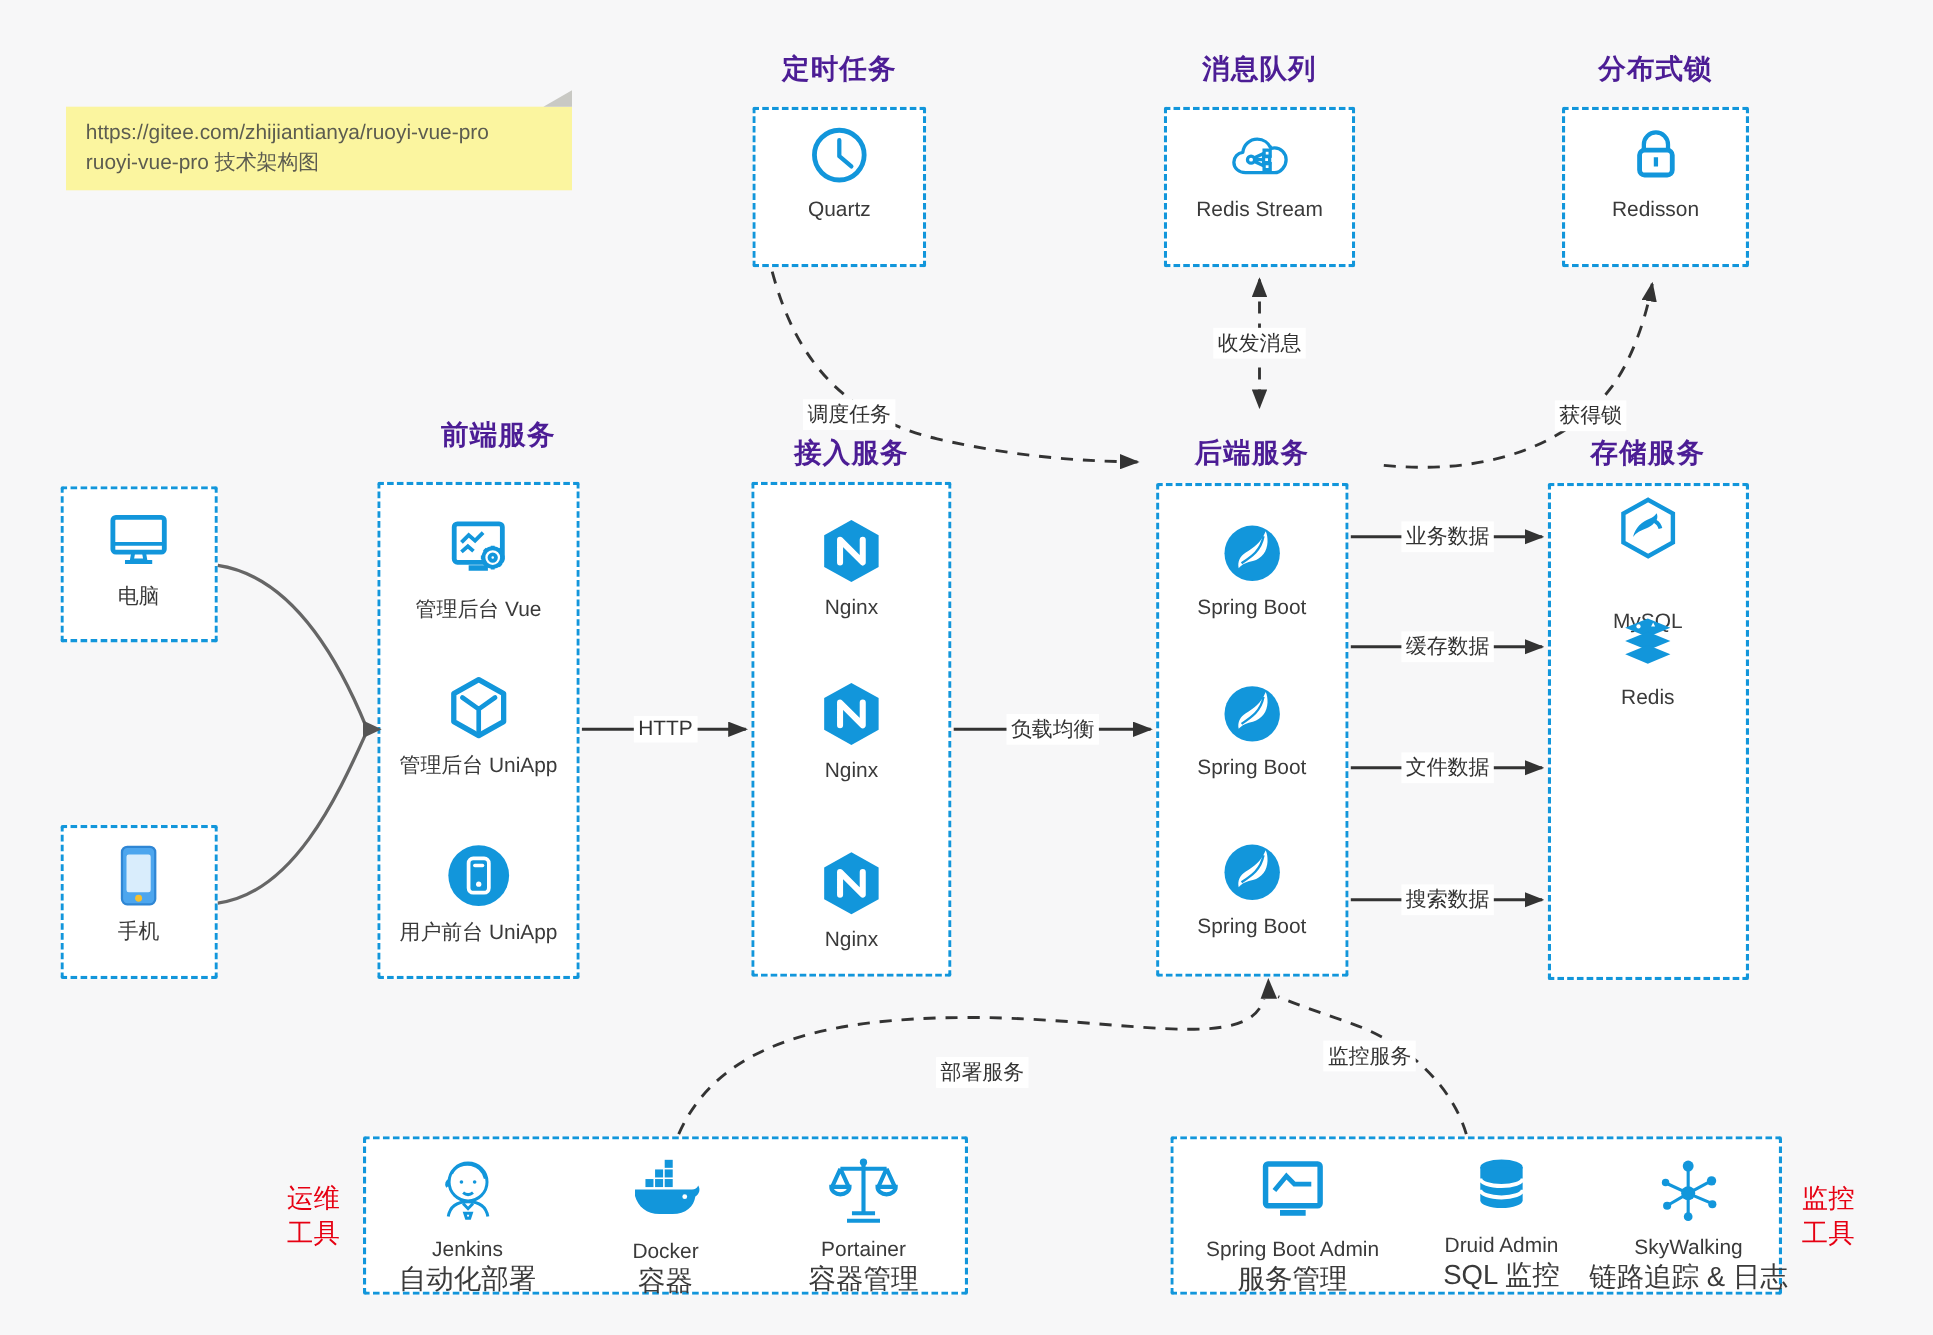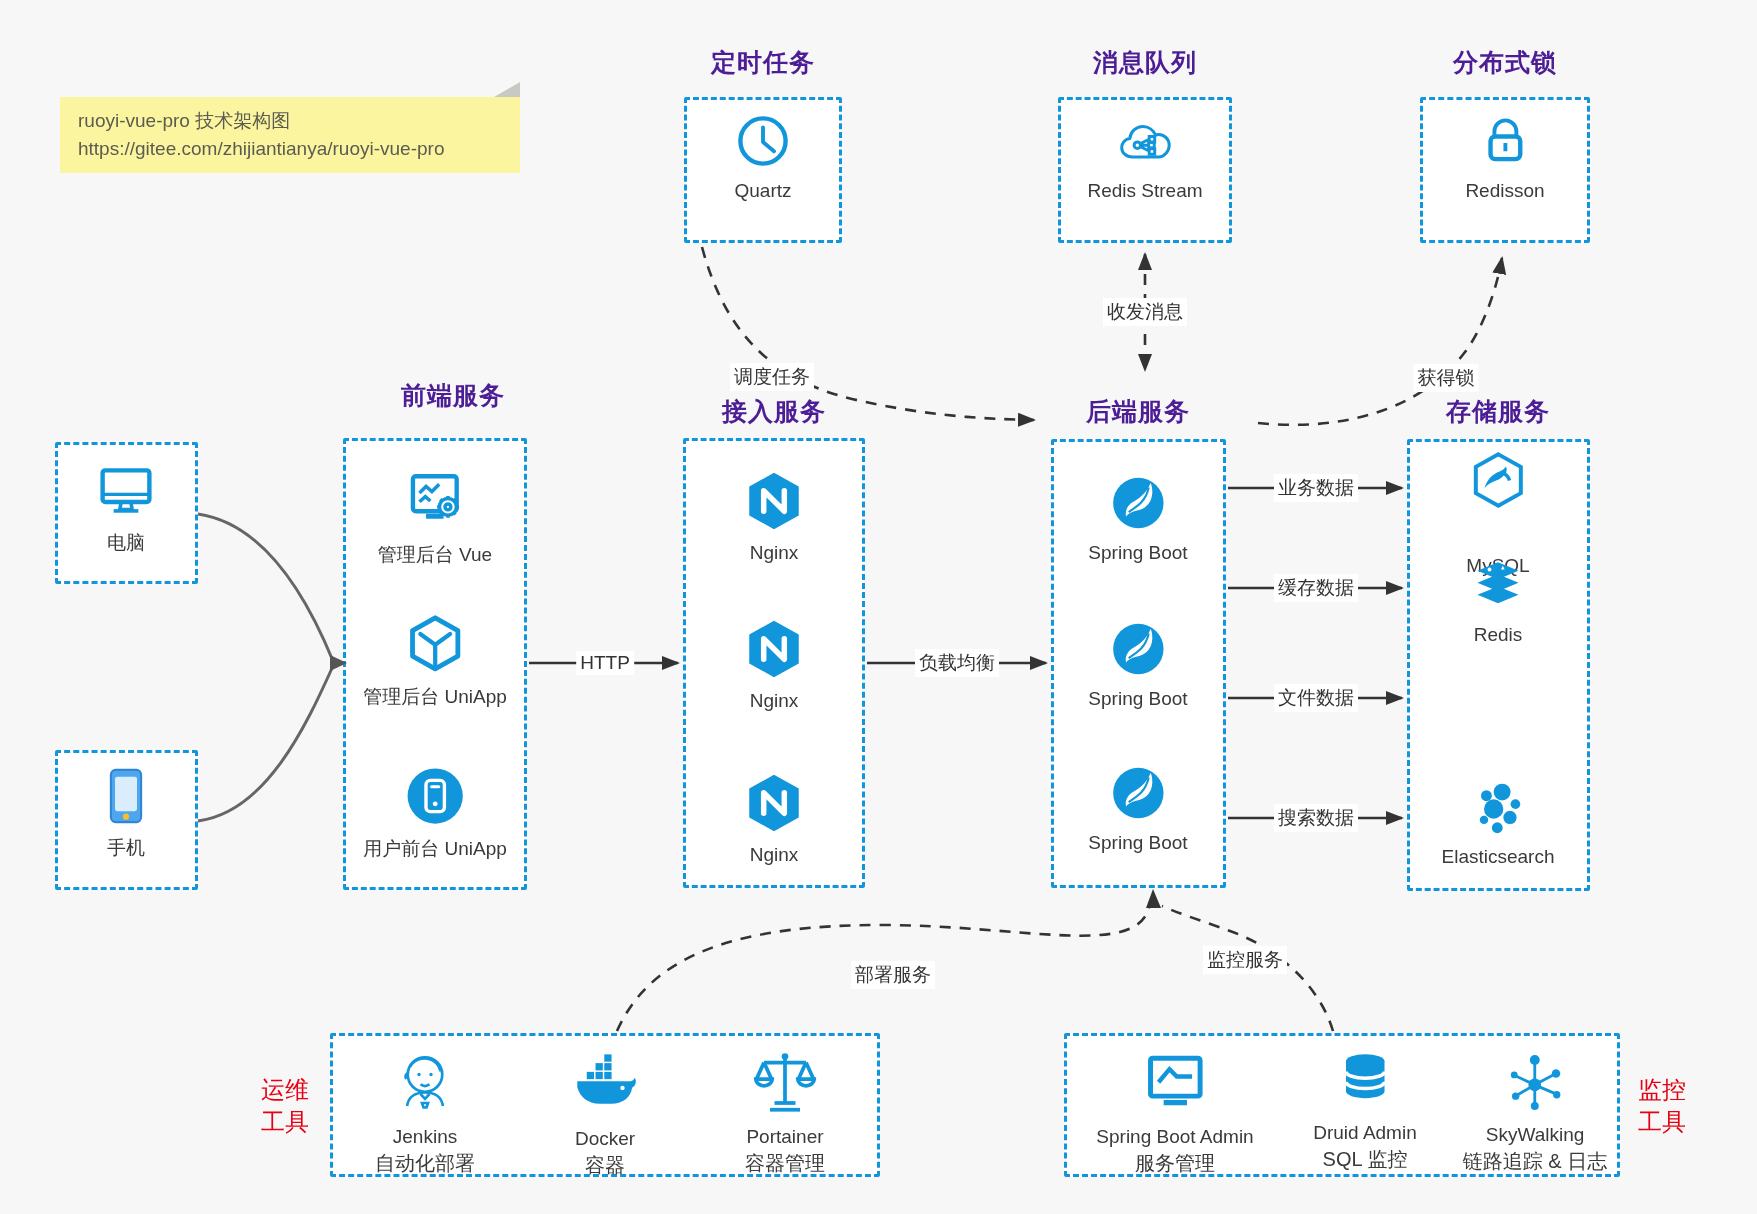--- a/index.html
+++ b/index.html
@@ -18,21 +18,21 @@
   }
   .side-title{
     position:absolute;transform:translateX(-50%);color:#e60012;font-size:24px;
     font-weight:normal;text-align:center;line-height:32px;z-index:3;
   }
   .node{
     position:absolute;transform:translateX(-50%);display:flex;flex-direction:column;
     align-items:center;z-index:3;
   }
   .node .label{font-size:19px;color:#3a3a3a;margin-top:5px;white-space:nowrap;text-align:center;line-height:27px;}
-  .node .sublabel{font-size:20px;color:#3a3a3a;white-space:nowrap;text-align:center;line-height:27px;}
+  .node .sublabel{font-size:25px;color:#3a3a3a;white-space:nowrap;text-align:center;line-height:27px;}
   .edge-label{
     position:absolute;transform:translate(-50%,-50%);background:#ffffff;color:#333;
     font-size:19px;padding:1px 4px;white-space:nowrap;z-index:4;
   }
   .sticky-note{
     position:absolute;left:60px;top:97px;width:460px;height:76px;background:#fbf59f;
     z-index:3;box-sizing:border-box;padding:10px 18px;
   }
   .sticky-note .fold{
     position:absolute;right:0;top:-15px;width:0;height:0;
@@ -41,22 +41,22 @@
   .sticky-note .line{font-size:19px;line-height:28px;color:#5c5c50;white-space:nowrap;}
   .icon{display:block;line-height:0;}
 </style>
 </head>
 <body>
 
 <div class="canvas">
 
   <div class="sticky-note">
     <div class="fold"></div>
+    <div class="line">https://gitee.com/zhijiantianya/ruoyi-vue-pro</div>
     <div class="line">ruoyi-vue-pro 技术架构图</div>
-    <div class="line">https://gitee.com/zhijiantianya/ruoyi-vue-pro</div>
   </div>
 
   <div class="dashed-box" style="left:684px;top:97px;width:158px;height:146px;"></div>
   <div class="dashed-box" style="left:1058px;top:97px;width:174px;height:146px;"></div>
   <div class="dashed-box" style="left:1420px;top:97px;width:170px;height:146px;"></div>
   <div class="dashed-box" style="left:55px;top:442px;width:143px;height:142px;"></div>
   <div class="dashed-box" style="left:55px;top:750px;width:143px;height:140px;"></div>
   <div class="dashed-box" style="left:343px;top:438px;width:184px;height:452px;"></div>
   <div class="dashed-box" style="left:683px;top:438px;width:182px;height:450px;"></div>
   <div class="dashed-box" style="left:1051px;top:439px;width:175px;height:449px;"></div>
@@ -279,34 +279,20 @@
         <path d="M7 20.5 L24 13.5 L41 20.5 L24 27.5 Z"></path>
         <path d="M7 30.5 L24 23.5 L41 30.5 L24 37.5 Z"></path>
         <circle cx="17" cy="9.5" r="1.6" fill="#ffffff"></circle>
         <path d="M28 6.5 l1.5 3 -3 0 z" fill="#ffffff"></path>
       </svg>
     </span>
     <div class="label">Redis</div>
   </div>
 
 
-  <div class="node" style="left:1498px;top:780px;">
-    <span class="icon">
-      <svg width="58" height="58" viewBox="0 0 48 48" fill="#1296db">
-        <circle cx="27" cy="10" r="7"></circle>
-        <circle cx="14" cy="13" r="4.5"></circle>
-        <circle cx="38" cy="20" r="4"></circle>
-        <circle cx="20" cy="24" r="8"></circle>
-        <circle cx="33.5" cy="31" r="5.5"></circle>
-        <circle cx="12" cy="33" r="3.5"></circle>
-        <circle cx="23" cy="39.5" r="4.5"></circle>
-      </svg>
-    </span>
-    <div class="label">Elasticsearch</div>
-  </div>
 
   <div class="node" style="left:425px;top:1046px;">
     <span class="icon">
       <svg width="72" height="72" viewBox="0 0 48 48" fill="none" stroke="#1296db" stroke-width="1.8">
         <circle cx="24" cy="19" r="11.5"></circle>
         <path d="M14 14 c2-4.5 7.5-6.5 12-5.5 4.5 1 7.5 4.5 8.5 8.5"></path>
         <path d="M13 18 c-1.8 0.3 -2.6 2.4 -1.5 4"></path>
         <circle cx="20" cy="19" r="1.1" fill="#1296db" stroke="none"></circle>
         <circle cx="28" cy="19" r="1.1" fill="#1296db" stroke="none"></circle>
         <path d="M21 25.5 c2 1.6 4 1.6 6 0"></path>

